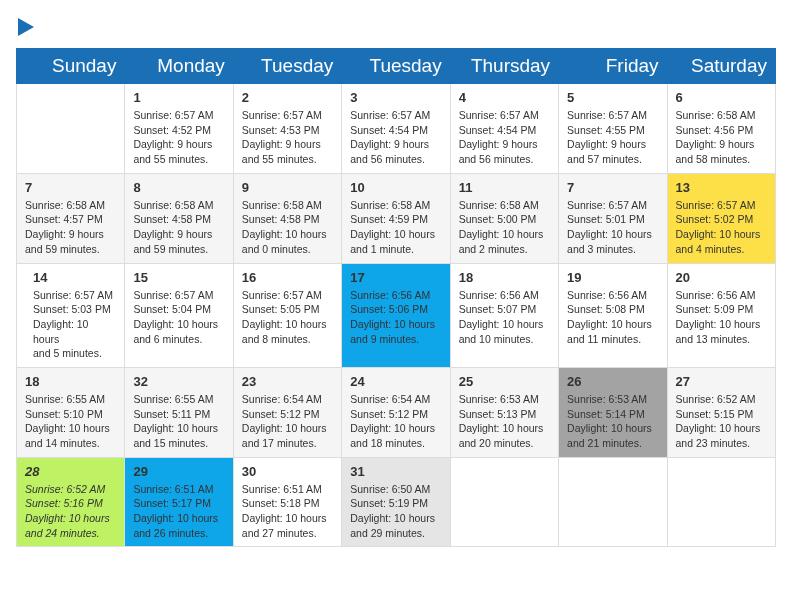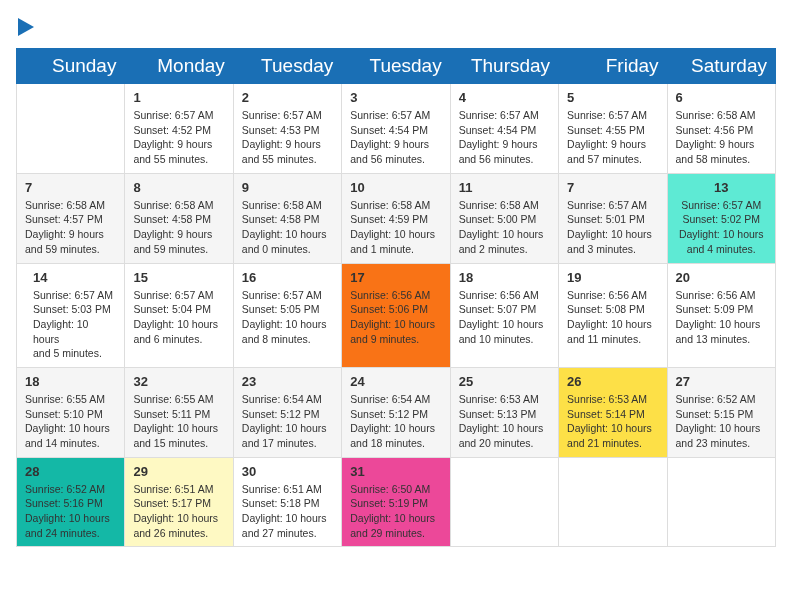--- a/index.html
+++ b/index.html
@@ -195,21 +195,21 @@
 Daylight: 10 hours
 and 2 minutes.</div>
         </td>
         <td style="background-color: rgb(245, 245, 245);">
           <span class="day-number">7</span>
           <div class="day-info" style="white-space: pre-line;">Sunrise: 6:57 AM
 Sunset: 5:01 PM
 Daylight: 10 hours
 and 3 minutes.</div>
         </td>
-        <td style="background-color: #5eead4; text-align: center;">
+        <td style="background-color: #fde047;">
           <span class="day-number">13</span>
           <div class="day-info" style="white-space: pre-line;">Sunrise: 6:57 AM
 Sunset: 5:02 PM
 Daylight: 10 hours
 and 4 minutes.</div>
         </td>
       </tr>
       <tr>
         <td style="background-color: rgb(255, 255, 255); padding-left: 16px;">
           <span class="day-number">14</span>
@@ -225,21 +225,21 @@
 Daylight: 10 hours
 and 6 minutes.</div>
         </td>
         <td style="background-color: rgb(255, 255, 255);">
           <span class="day-number">16</span>
           <div class="day-info" style="white-space: pre-line;">Sunrise: 6:57 AM
 Sunset: 5:05 PM
 Daylight: 10 hours
 and 8 minutes.</div>
         </td>
-        <td style="background-color: #f97316;">
+        <td style="background-color: #0ea5e9;">
           <span class="day-number">17</span>
           <div class="day-info" style="white-space: pre-line;">Sunrise: 6:56 AM
 Sunset: 5:06 PM
 Daylight: 10 hours
 and 9 minutes.</div>
         </td>
         <td style="background-color: rgb(255, 255, 255);">
           <span class="day-number">18</span>
           <div class="day-info" style="white-space: pre-line;">Sunrise: 6:56 AM
 Sunset: 5:07 PM
@@ -290,58 +290,58 @@
 Daylight: 10 hours
 and 18 minutes.</div>
         </td>
         <td style="background-color: rgb(245, 245, 245);">
           <span class="day-number">25</span>
           <div class="day-info" style="white-space: pre-line;">Sunrise: 6:53 AM
 Sunset: 5:13 PM
 Daylight: 10 hours
 and 20 minutes.</div>
         </td>
-        <td style="background-color: #fde047;">
+        <td style="background-color: #a3a3a3;">
           <span class="day-number">26</span>
           <div class="day-info" style="white-space: pre-line;">Sunrise: 6:53 AM
 Sunset: 5:14 PM
 Daylight: 10 hours
 and 21 minutes.</div>
         </td>
         <td style="background-color: rgb(245, 245, 245);">
           <span class="day-number">27</span>
           <div class="day-info" style="white-space: pre-line;">Sunrise: 6:52 AM
 Sunset: 5:15 PM
 Daylight: 10 hours
 and 23 minutes.</div>
         </td>
       </tr>
       <tr>
-        <td style="background-color: #14b8a6;">
+        <td style="background-color: #bef264; font-style: italic;">
           <span class="day-number">28</span>
           <div class="day-info" style="white-space: pre-line;">Sunrise: 6:52 AM
 Sunset: 5:16 PM
 Daylight: 10 hours
 and 24 minutes.</div>
         </td>
-        <td style="background-color: #fef9c3; margin-top: 8px;">
+        <td style="background-color: #0ea5e9; margin-top: 8px;">
           <span class="day-number">29</span>
           <div class="day-info" style="white-space: pre-line;">Sunrise: 6:51 AM
 Sunset: 5:17 PM
 Daylight: 10 hours
 and 26 minutes.</div>
         </td>
         <td style="background-color: rgb(255, 255, 255);">
           <span class="day-number">30</span>
           <div class="day-info" style="white-space: pre-line;">Sunrise: 6:51 AM
 Sunset: 5:18 PM
 Daylight: 10 hours
 and 27 minutes.</div>
         </td>
-        <td style="background-color: #ec4899;">
+        <td style="background-color: #e5e5e5;">
           <span class="day-number">31</span>
           <div class="day-info" style="white-space: pre-line;">Sunrise: 6:50 AM
 Sunset: 5:19 PM
 Daylight: 10 hours
 and 29 minutes.</div>
         </td>
         <td class="empty-cell"></td>
         <td class="empty-cell"></td>
         <td class="empty-cell"></td>
       </tr>

